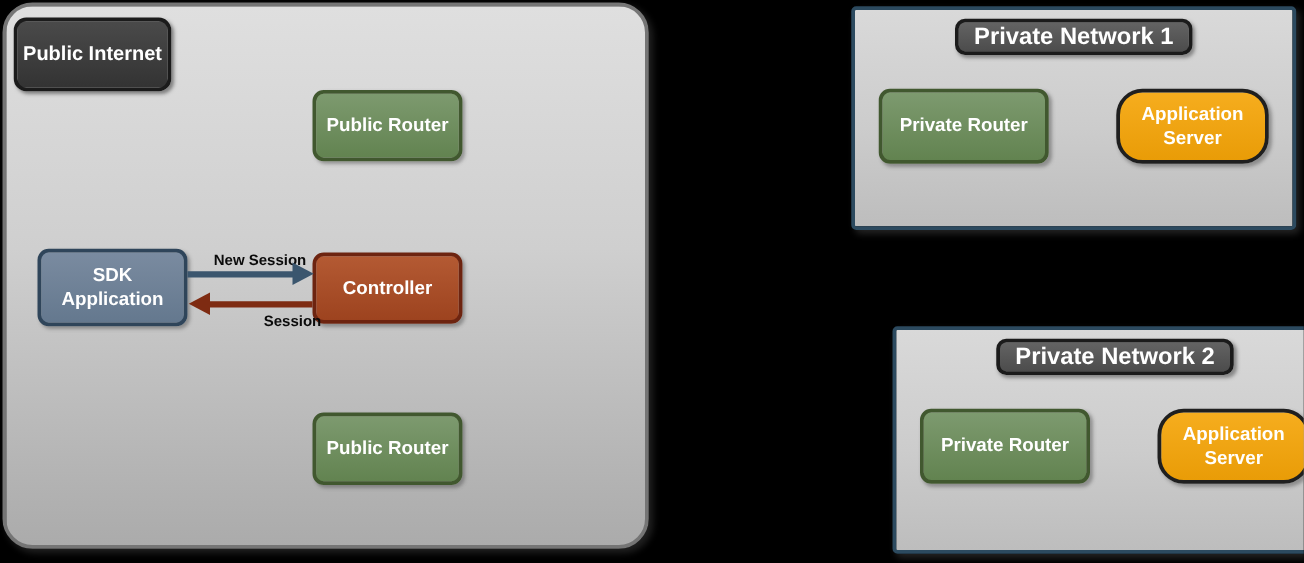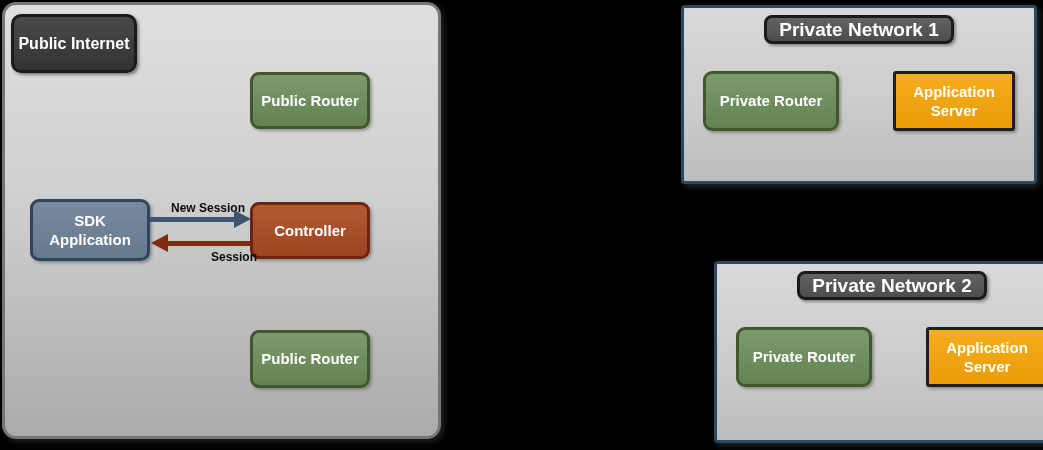--- a/index.html
+++ b/index.html
@@ -7,24 +7,24 @@
     width: 1043px; height: 450px;
     background: #000000;
     font-family: "Liberation Sans", sans-serif;
     overflow: hidden;
     position: relative;
   }
   .canvas { position: absolute; left: 0; top: 0; width: 1043px; height: 450px; }
 
   
   .zone-main {
-    position: absolute; left: 2px; top: 2px; width: 439px; height: 437px;
+    position: absolute; left: 2px; top: 2px; width: 517px; height: 437px;
     background: linear-gradient(180deg, #dfdfdf 0%, #cfcfcf 45%, #ababab 100%);
     border: 3px solid #757575;
-    border-radius: 14px;
+    border-radius: 24px;
     box-shadow: 3px 3px 6px rgba(60,60,60,0.55);
   }
   .pn-zone {
     position: absolute; left: 681px; width: 356px;
     background: linear-gradient(180deg, #d9d9d9 0%, #cccccc 55%, #bdbdbd 100%);
     border: 3px solid #2c4a5f;
     border-radius: 4px;
     box-shadow: 3px 3px 6px rgba(70,70,70,0.5);
   }
   .pn-1 { top: 5px;   height: 179px; }
@@ -73,21 +73,21 @@
     background: linear-gradient(180deg, #7a8ba0, #64788e);
     border: 3px solid #2f455a;
   }
   .node-rust {
     background: linear-gradient(180deg, #b45a33, #9d431f);
     border: 3px solid #6d2410;
   }
   .node-orange {
     background: linear-gradient(180deg, #f6ad1e, #e99c07);
     border: 3px solid #1f1f1f;
-    border-radius: 3px;
+    border-radius: 21px;
   }
 
   
   .pos-public-router-top    { left: 245px; top: 67px;  width: 120px; height: 57px; }
   .pos-sdk-application      { left: 25px;  top: 194px; width: 120px; height: 62px; }
   .pos-controller           { left: 245px; top: 197px; width: 120px; height: 57px; }
   .pos-public-router-bottom { left: 245px; top: 325px; width: 120px; height: 58px; }
 
   
   .pos-private-router     { left: 19px;  top: 63px; width: 136px; height: 60px; text-align: center; }

